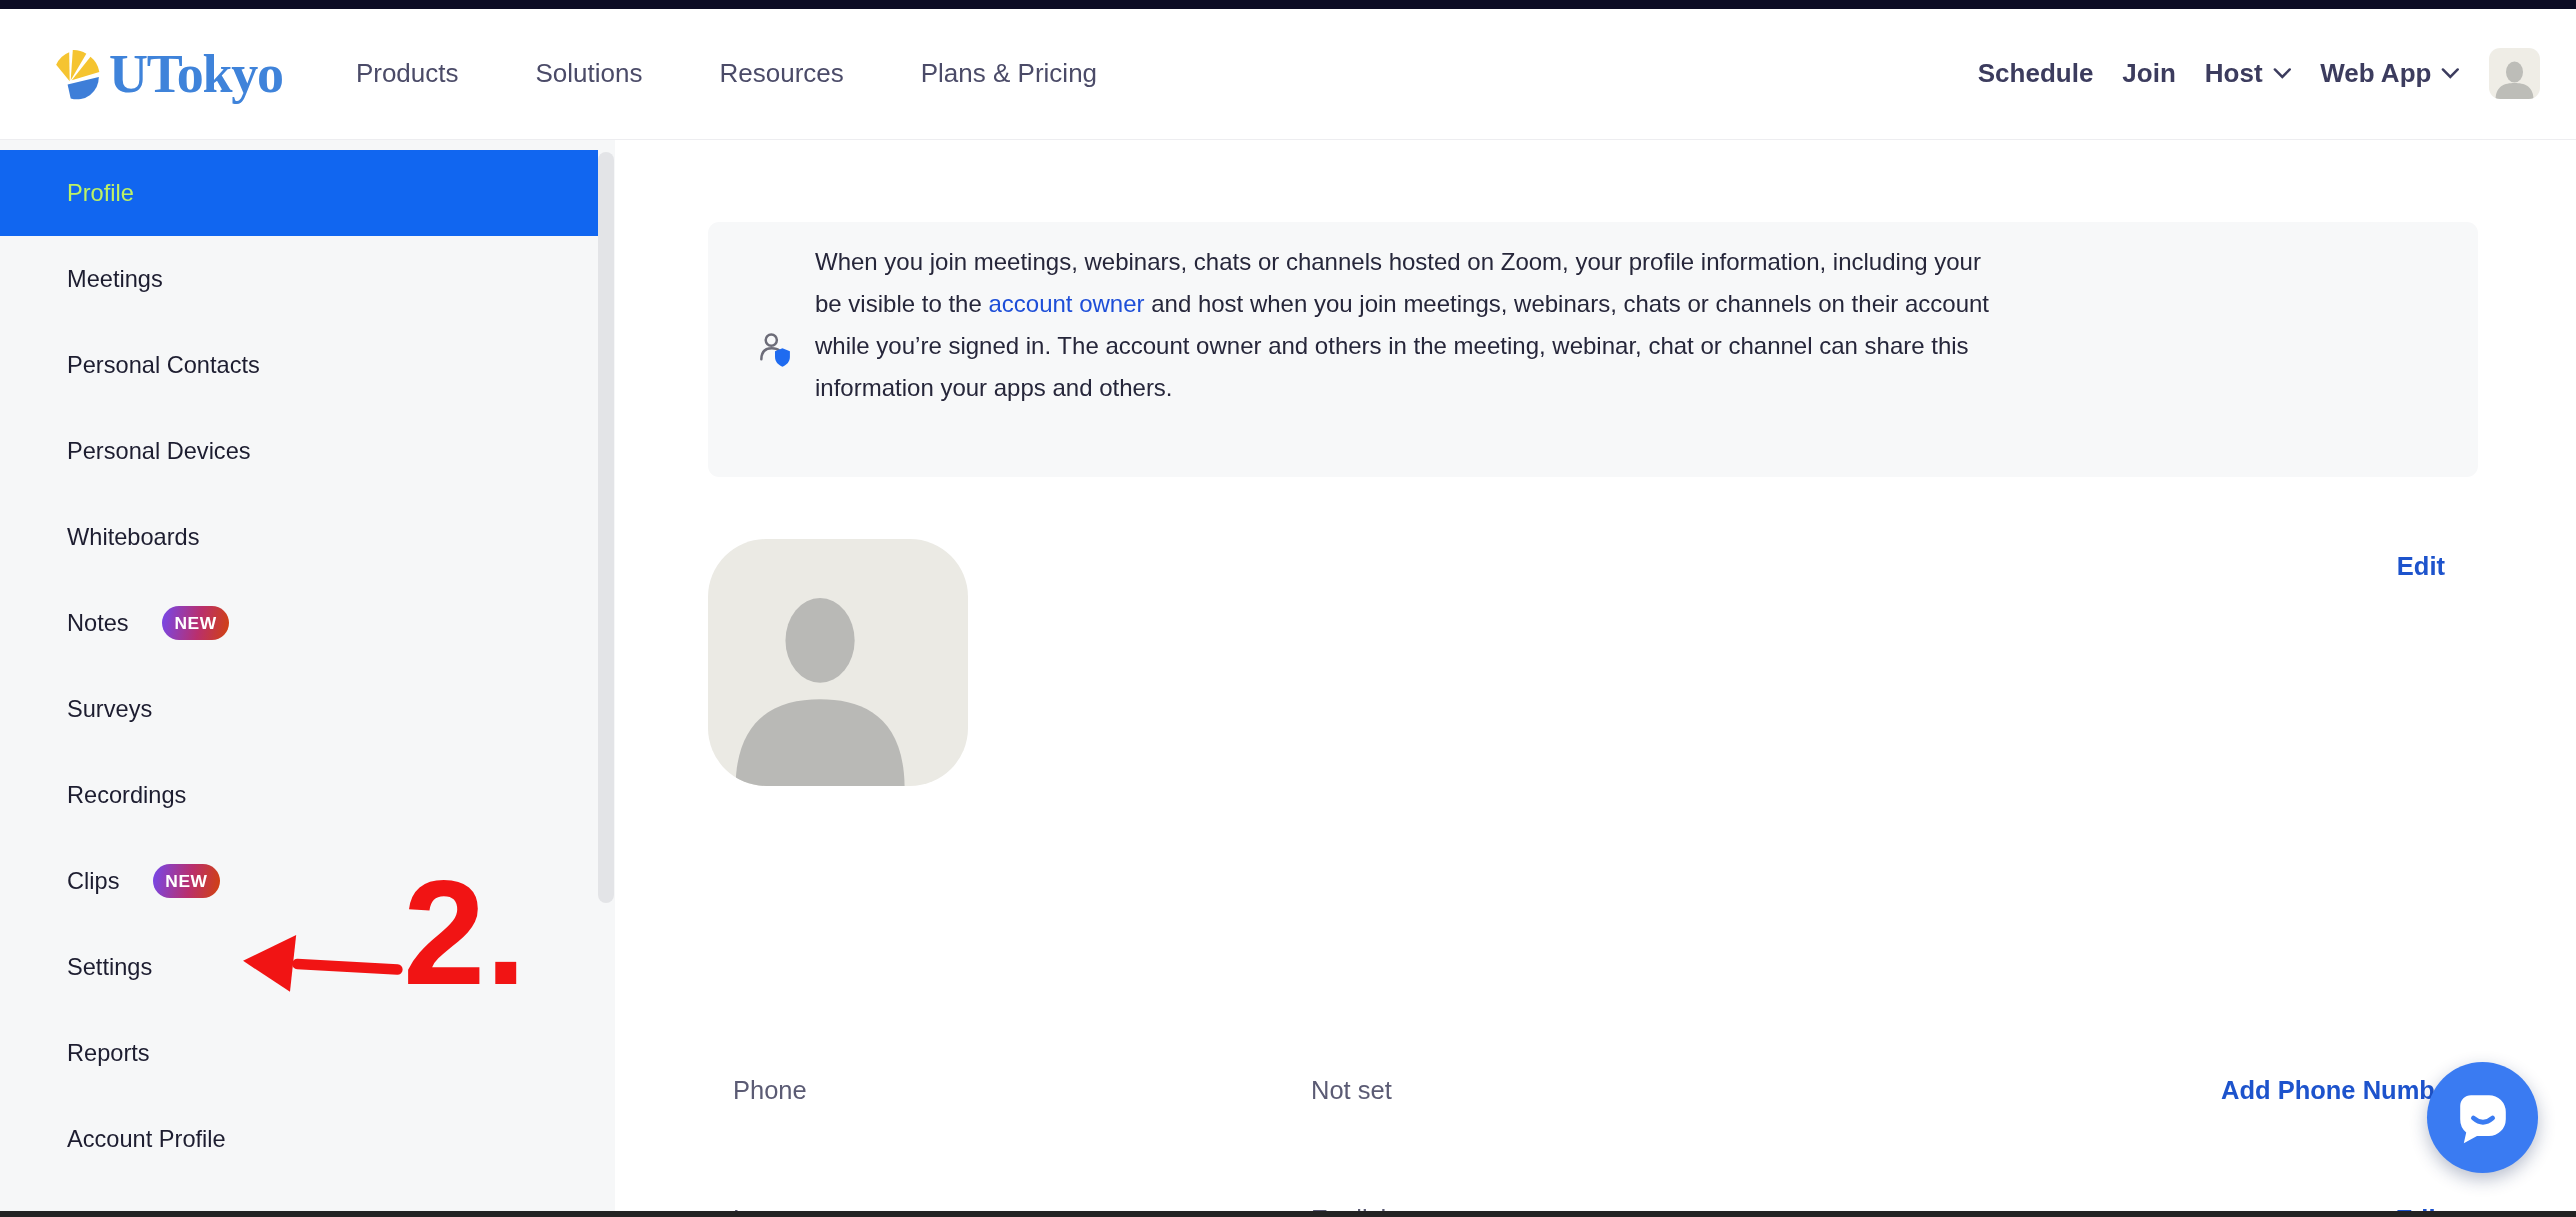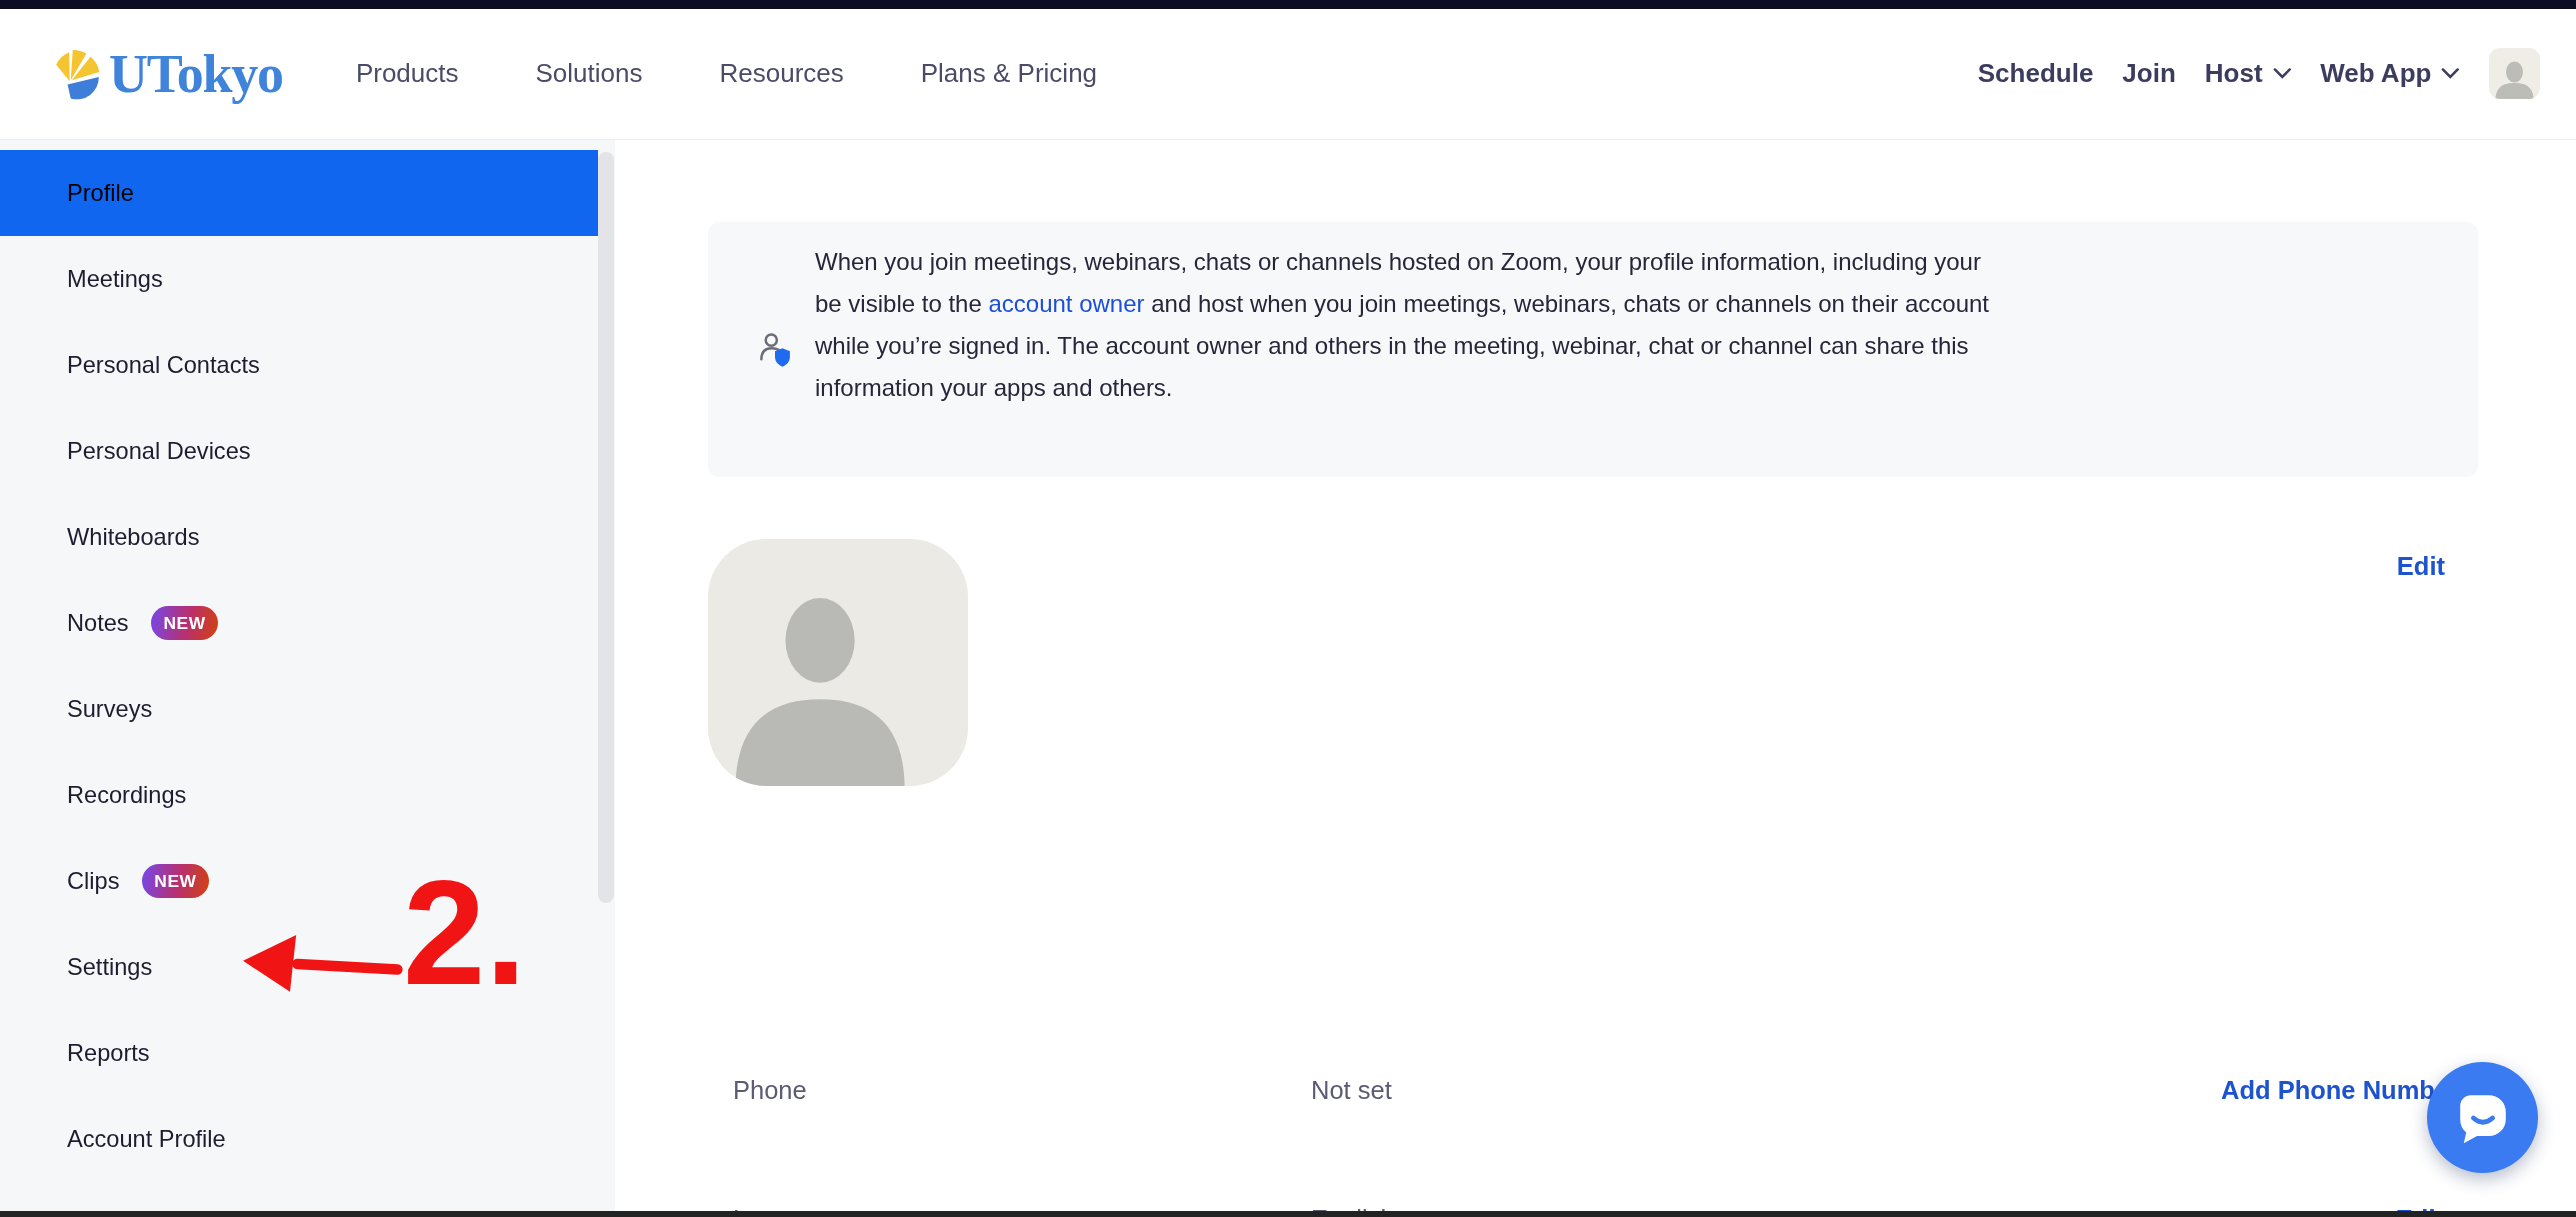--- a/index.html
+++ b/index.html
@@ -23,24 +23,24 @@
   .nav-right a { font-size:26px; font-weight:700; color:#3c3c5e; text-decoration:none; display:flex; align-items:center; gap:10px; cursor:pointer; }
   .chev { width:18.6px; height:12.4px; }
   .nav-avatar { width:51px; height:51px; border-radius:11.2px; background:#efede6; overflow:hidden; position:relative; cursor:pointer; }
   .nav-avatar svg { position:absolute; bottom:-1.2px; left:0; width:51px; height:45px; }
 
   
   .sidebar { position:absolute; left:0; top:140px; width:615px; height:1077px; background:#f6f7f8; z-index:2; }
   .sidebar ul { list-style:none; padding-top:10px; }
   .sidebar li { width:598px; height:86px; display:flex; align-items:center; gap:22.4px;
                 padding-left:67px; font-size:23.6px; color:#1d1d30; cursor:pointer; }
-  .sidebar li.active { background:#1166f0; color:#000000; }
+  .sidebar li.active { background:#1166f0; color:#bef264; }
   .badge { background:linear-gradient(100deg,#7b46e0 5%,#b92f6d 55%,#cf4018 95%);
            color:#fff; font-size:17.4px; font-weight:700; letter-spacing:0.6px;
-           padding:6.2px 12.4px; border-radius:621px; }
+           padding:6.2px 12.4px; border-radius:621px;margin-left:11px; }
   .sb-thumb { position:absolute; left:598px; top:12.4px; width:16px; height:751px;
               background:#e3e4e7; border-radius:8px; cursor:pointer; }
 
   
   .content { position:absolute; left:615px; top:140px; width:1961px; height:1077px; background:#ffffff; }
 
   .privacy-box { position:absolute; left:93px; top:82px; width:1770px; height:255px;
                  background:#f7f8f9; border-radius:11.2px; }
   .privacy-icon { position:absolute; left:50px; top:50%; transform:translateY(-50%); width:34px; height:36px; }
   .privacy-text { position:absolute; left:107px; top:18.6px; font-size:24px; line-height:42px; color:#26263a; }

